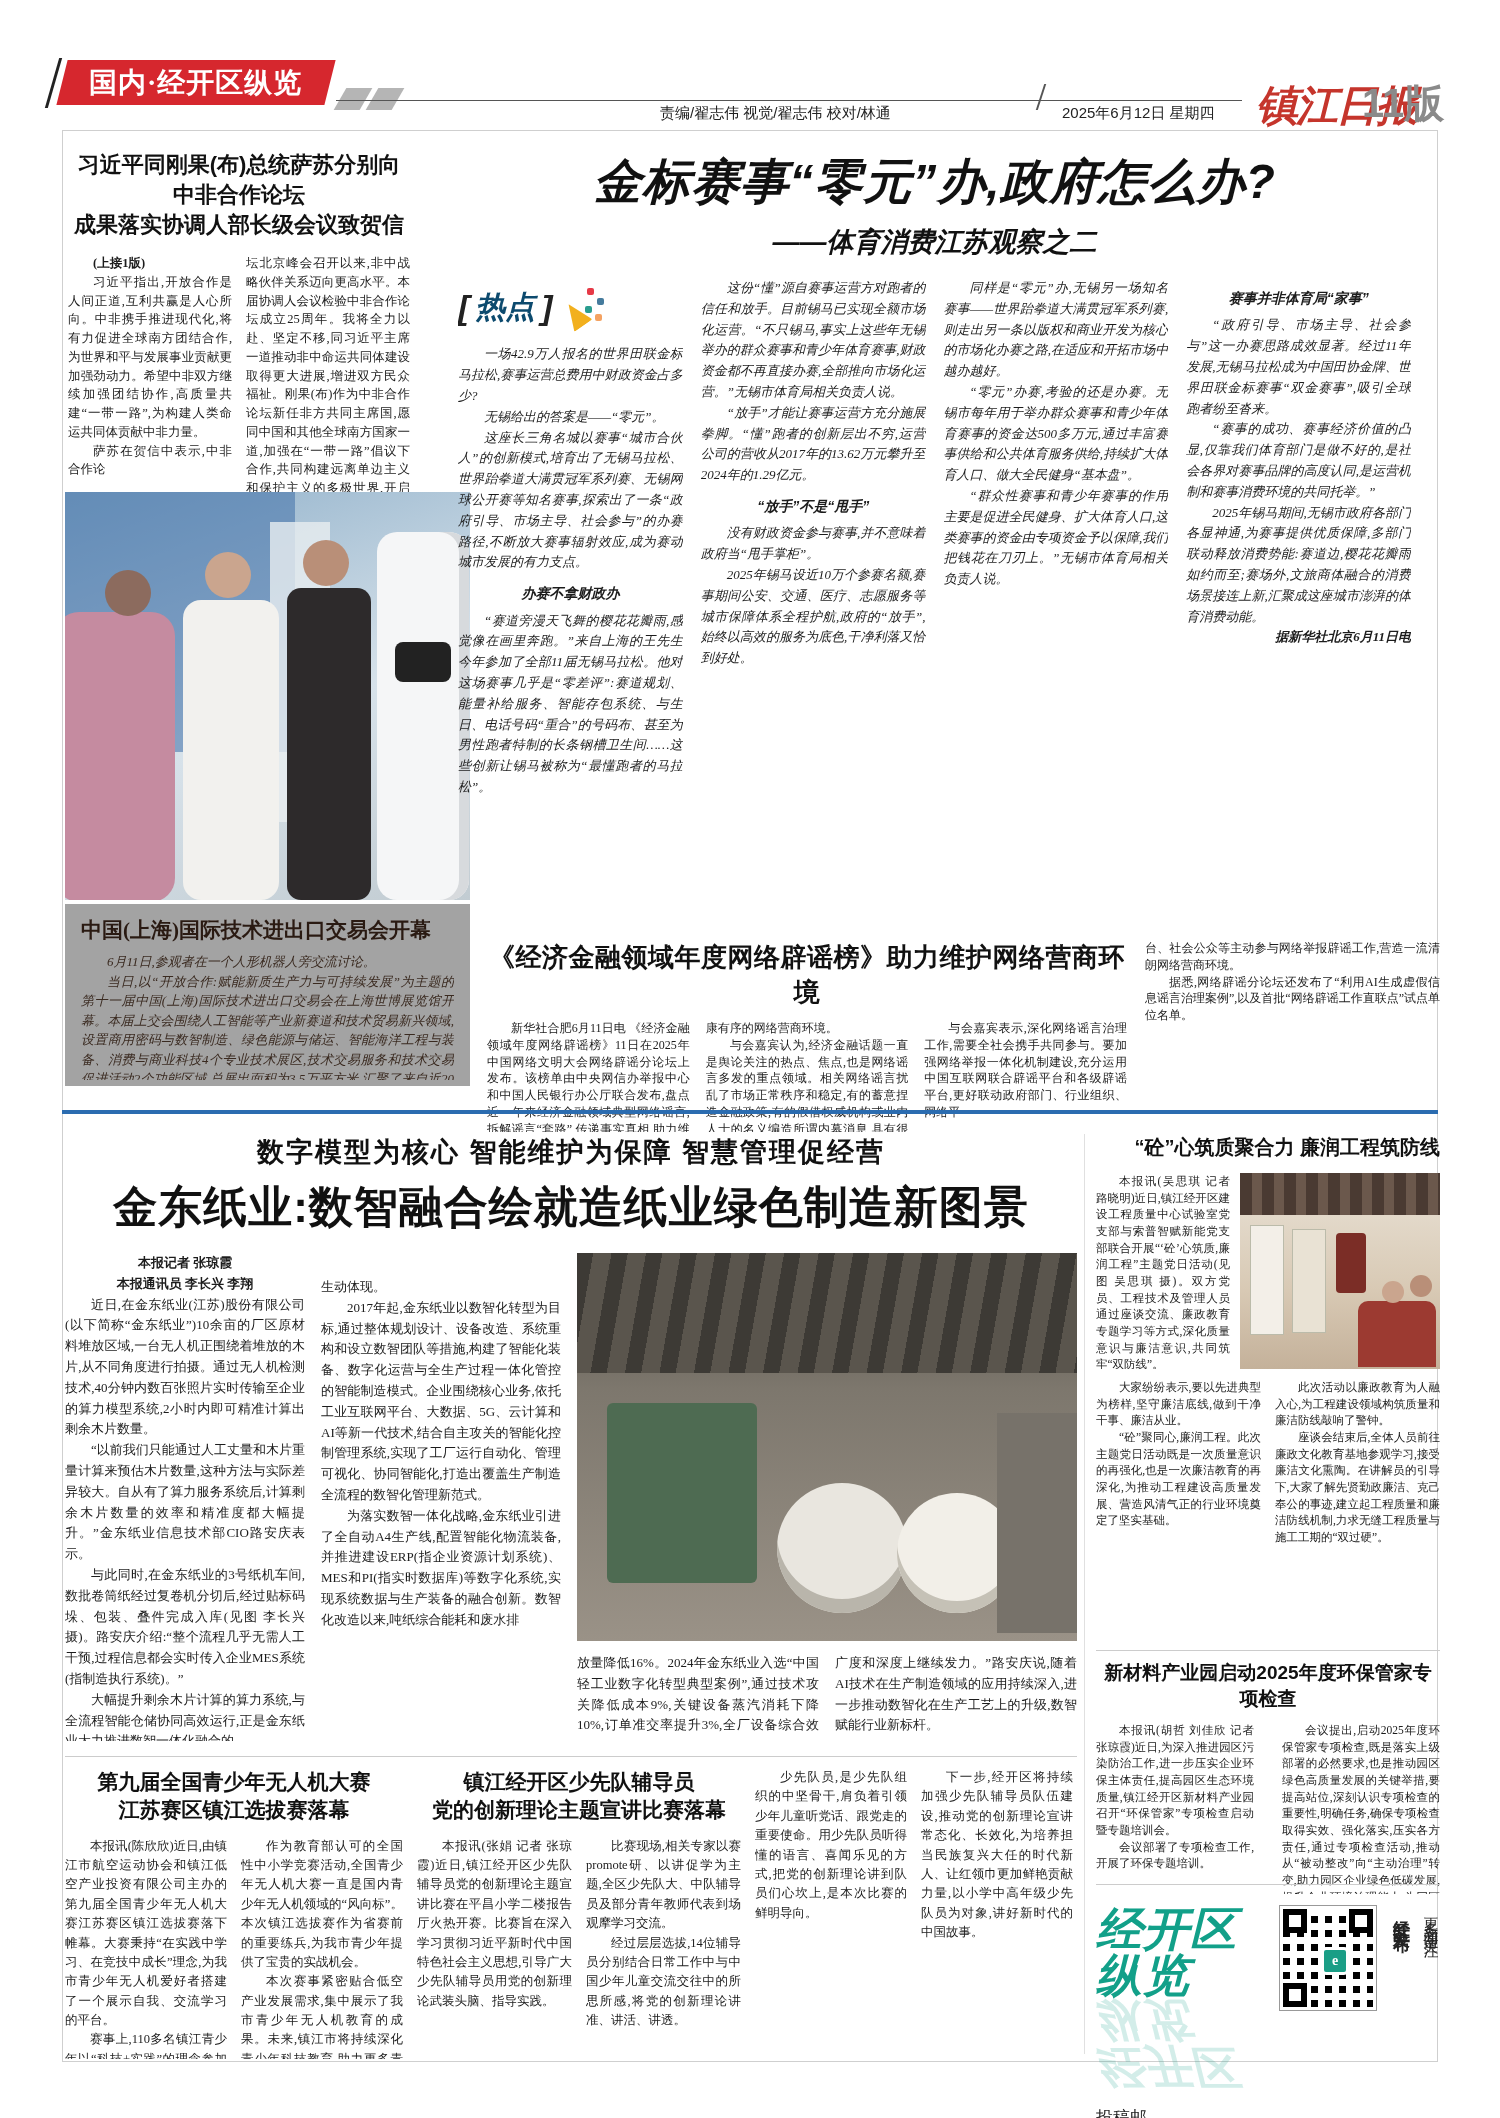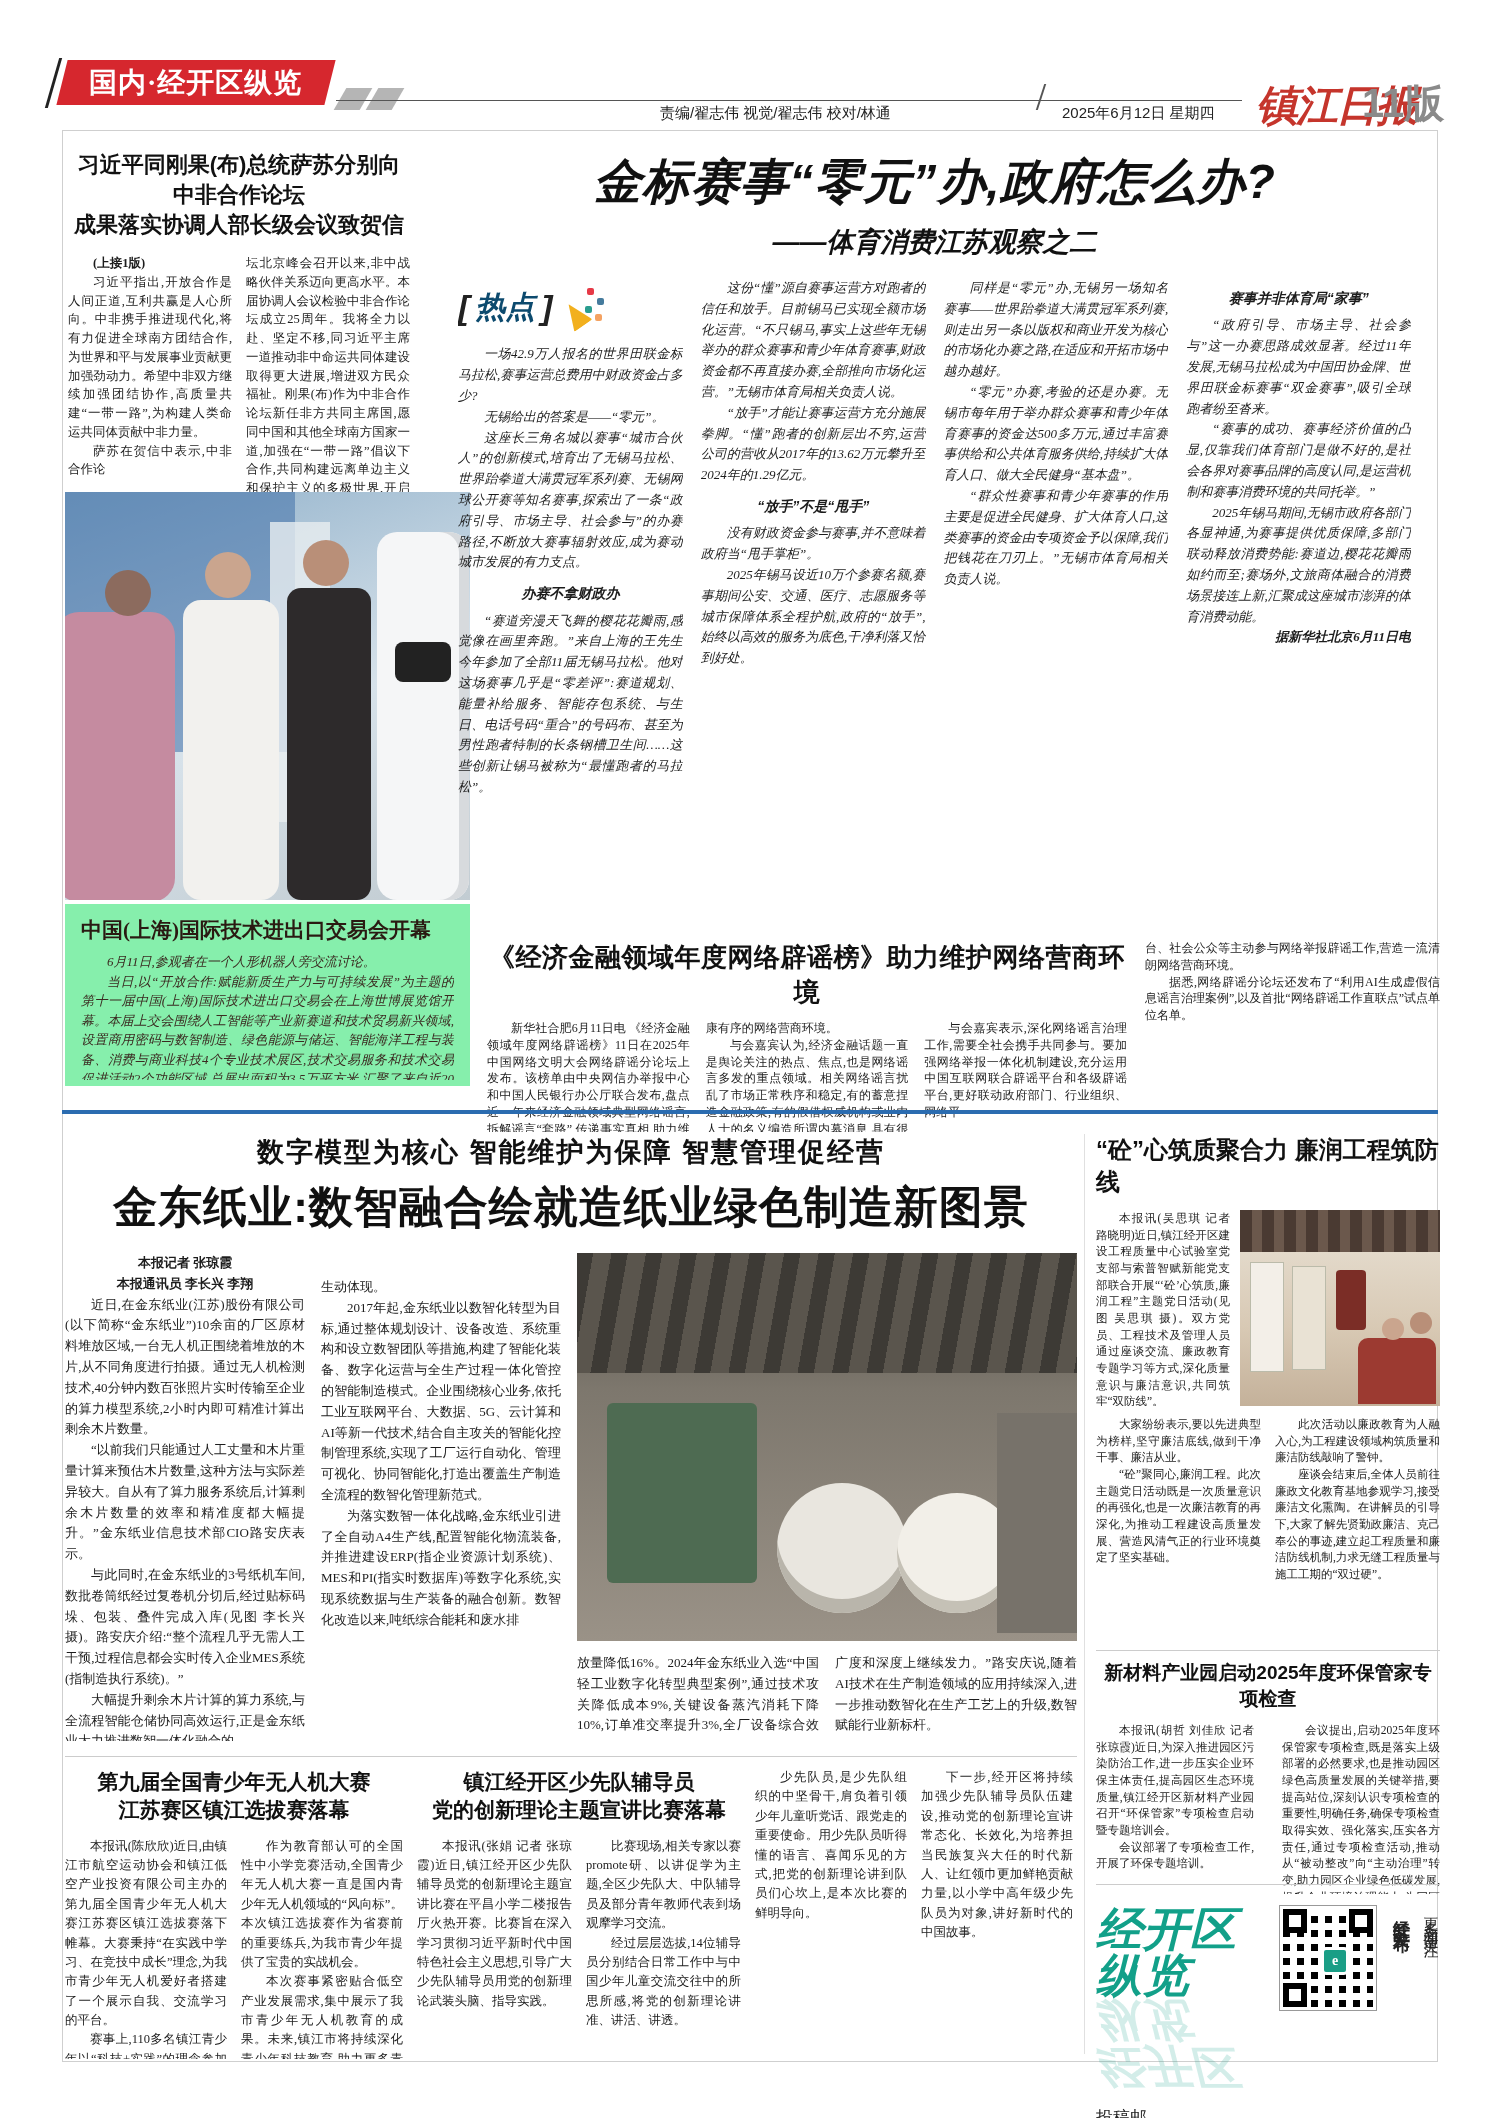--- a/index.html
+++ b/index.html
@@ -40,21 +40,21 @@
   .xi .col { font-size:12.5px; line-height:1.5; height:252px; }
 
   
   .photo { position:relative; overflow:hidden; }
   .expo-photo { background:linear-gradient(160deg,#8fb0ca 0%,#d7e2ea 55%,#c2ccd2 100%); }
   .jd-photo { background:linear-gradient(180deg,#55514b 0%,#7d776d 35%,#9a9287 100%); }
   .tong-photo { background:linear-gradient(180deg,#e9e2d6 0%,#d8c9b4 60%,#c4b19a 100%); }
   .shape { position:absolute; }
 
   
-  .cap { background:#86efac; padding:12px 16px 10px; }
+  .cap { background:#a3a3a3; padding:12px 16px 10px; }
   .cap-title { font-size:21px; font-weight:bold; color:#2a1a12; margin-bottom:8px; }
   .cap-body { font-size:13px; line-height:1.5; font-style:italic; color:#3a2a20; overflow:hidden; height:128px; }
   .cap-body p { text-indent:2em; text-align:justify; }
 
   
   .sports-h { font-size:48px; text-align:center; letter-spacing:1px; }
   .sports-sub { font-size:27px; text-align:center; margin-top:10px; }
   .sports .col { font-size:13px; line-height:1.6; height:660px; }
   .badge { display:flex; align-items:center; gap:6px; margin:2px 0 10px; }
   .badge .br { font-size:34px; font-weight:bold; color:#222; font-family:"Liberation Sans",sans-serif; }
@@ -76,21 +76,21 @@
   .jd-h { font-size:44px; text-align:center; letter-spacing:1px; margin-top:8px; }
   .jd .col { font-size:13px; line-height:1.6; }
 
   .thin-rule { background:#cccccc; height:1px; }
 
   
   .sm-h { font-size:21px; text-align:center; line-height:1.35; }
   .sm .col { font-size:12.5px; line-height:1.55; }
 
   
-  .tong-h { font-size:24px; text-align:left; }
+  .tong-h { font-size:20px; text-align:right; }
   .rail .col { font-size:11.5px; line-height:1.45; }
   .mat-h { font-size:19px; text-align:center; letter-spacing:0px; }
 
   
   .promo-logo { font-family:"Liberation Sans","DejaVu Sans",sans-serif; font-weight:bold;
                 font-size:46px; font-style:italic; color:#12a089; letter-spacing:1px; line-height:1; }
   .promo-logo-reflect { transform:scaleY(-1); opacity:0.18; }
   .promo-email { font-size:17px; color:#222; font-family:"Liberation Sans",sans-serif; }
   .qr { width:104px; height:104px; background:
         repeating-linear-gradient(0deg,#000 0 7px,#fff 7px 14px),

